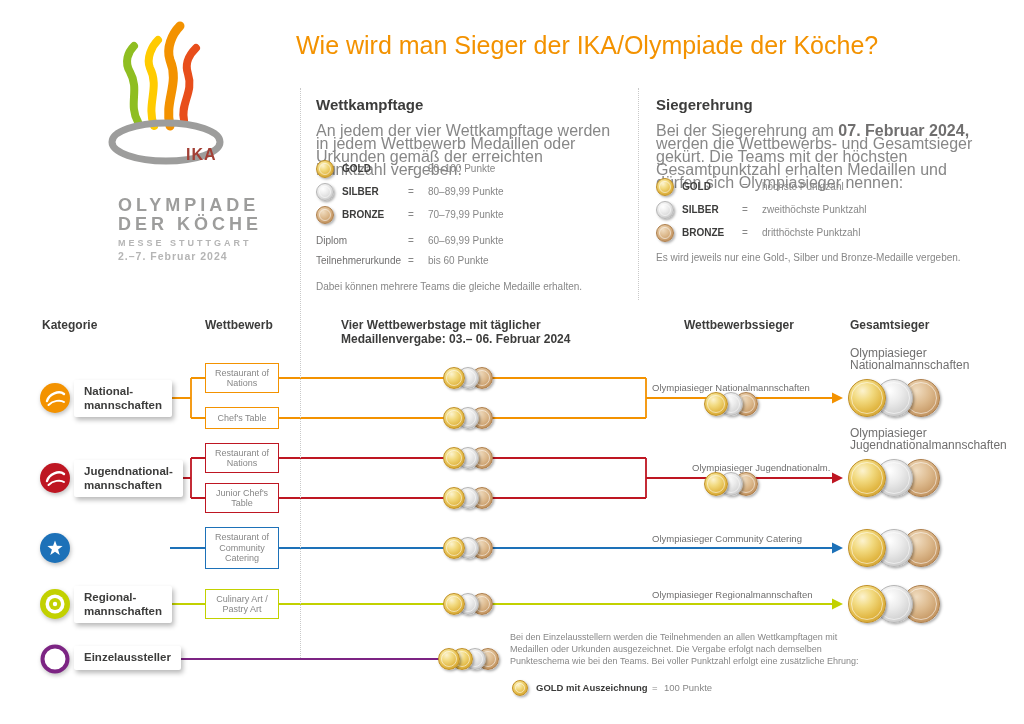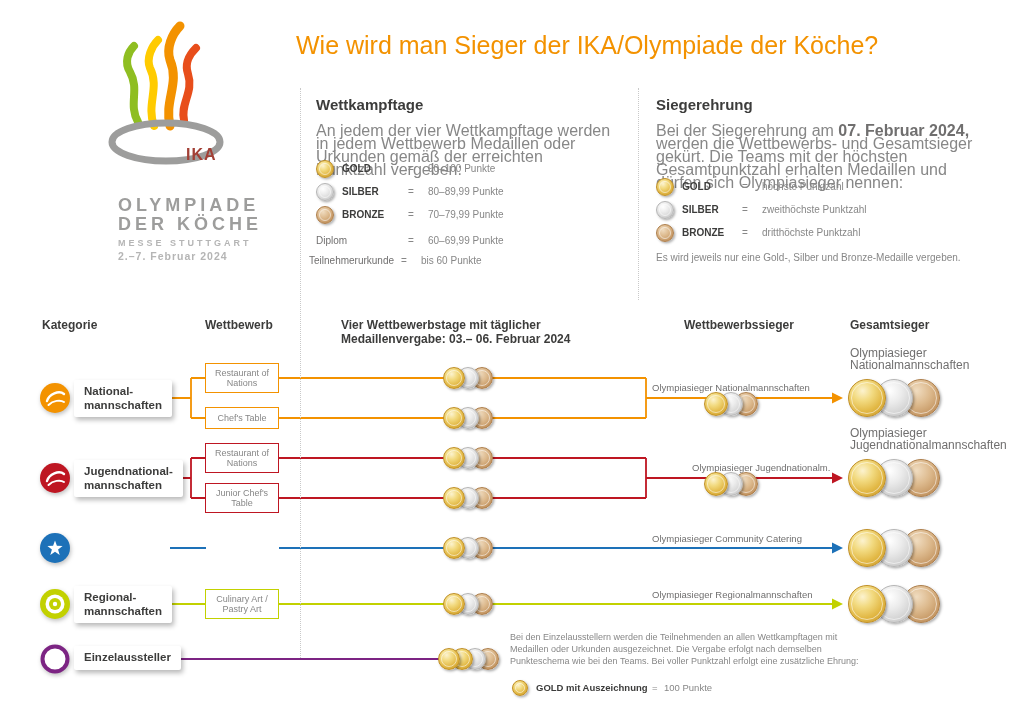--- a/index.html
+++ b/index.html
@@ -104,25 +104,26 @@
     <span class="medal s18 leg-medal bronze"></span>
     <span class="leg-label" style="left:26px;">BRONZE</span>
     <span class="leg-eq" style="left:92px;">=</span>
     <span class="leg-val" style="left:112px;">70–79,99 Punkte</span>
   </div>
   <div class="leg-row" style="left:316px;top:232px;">
     <span class="leg-plain">Diplom</span>
     <span class="leg-eq" style="left:92px;">=</span>
     <span class="leg-val" style="left:112px;">60–69,99 Punkte</span>
   </div>
-  <div class="leg-row" style="left:309px;top:252px;">
+  <div class="leg-row" style="left:316px;top:252px;">
     <span class="leg-plain">Teilnehmerurkunde</span>
     <span class="leg-eq" style="left:92px;">=</span>
     <span class="leg-val" style="left:112px;">bis 60 Punkte</span>
   </div>
+  <div class="abs note-text" style="left:316px;top:281px;width:310px;">Dabei können mehrere Teams die gleiche Medaille erhalten.</div>
 
   <div class="abs section-heading" style="left:656px;top:96px;">Siegerehrung</div>
   <div class="abs body-text" style="left:656px;top:124px;width:332px;"><span>Bei der Siegerehrung am </span><b>07. Februar 2024,</b><span> werden die Wettbewerbs- und Gesamtsieger gekürt. Die Teams mit der höchsten Gesamtpunktzahl erhalten Medaillen und dürfen sich Olympiasieger nennen:</span></div>
 
   <div class="leg-row" style="left:656px;top:178px;">
     <span class="medal s18 leg-medal gold"></span>
     <span class="leg-label" style="left:26px;">GOLD</span>
     <span class="leg-eq" style="left:86px;">=</span>
     <span class="leg-val" style="left:106px;">höchste Punktzahl</span>
   </div>
@@ -228,20 +229,23 @@
   <div class="mstack" style="left:848px;top:459px;width:92px;height:38px;">
     <span class="medal s38 gold" style="left:0;z-index:3;"></span>
     <span class="medal s38 silver" style="left:27px;z-index:2;"></span>
     <span class="medal s38 bronze" style="left:54px;z-index:1;"></span>
   </div>
 
   <svg class="abs cat-icon" style="left:40px;top:533px;" width="30" height="30" viewBox="0 0 30 30">
     <circle cx="15" cy="15" r="15" fill="#1D71B8"></circle>
     <polygon points="15,7.5 16.9,12.8 22.6,13.0 18.1,16.5 19.7,22.0 15,18.8 10.3,22.0 11.9,16.5 7.4,13.0 13.1,12.8" fill="#fff"></polygon>
   </svg>
+  <div class="abs comp-box" style="left: 205px; top: 527px; height: 42px; border-color: rgb(29, 113, 184);">
+      <span>Restaurant of Community Catering</span>
+    </div>
   <div class="mstack" style="left:443px;top:537px;width:50px;height:22px;">
     <span class="medal s22 gold" style="left:0;z-index:3;"></span>
     <span class="medal s22 silver" style="left:14px;z-index:2;"></span>
     <span class="medal s22 bronze" style="left:28px;z-index:1;"></span>
   </div>
   <div class="abs winner-text" style="left:652px;top:533px;">Olympiasieger Community Catering</div>
   <div class="mstack" style="left:848px;top:529px;width:92px;height:38px;">
     <span class="medal s38 gold" style="left:0;z-index:3;"></span>
     <span class="medal s38 silver" style="left:27px;z-index:2;"></span>
     <span class="medal s38 bronze" style="left:54px;z-index:1;"></span>

